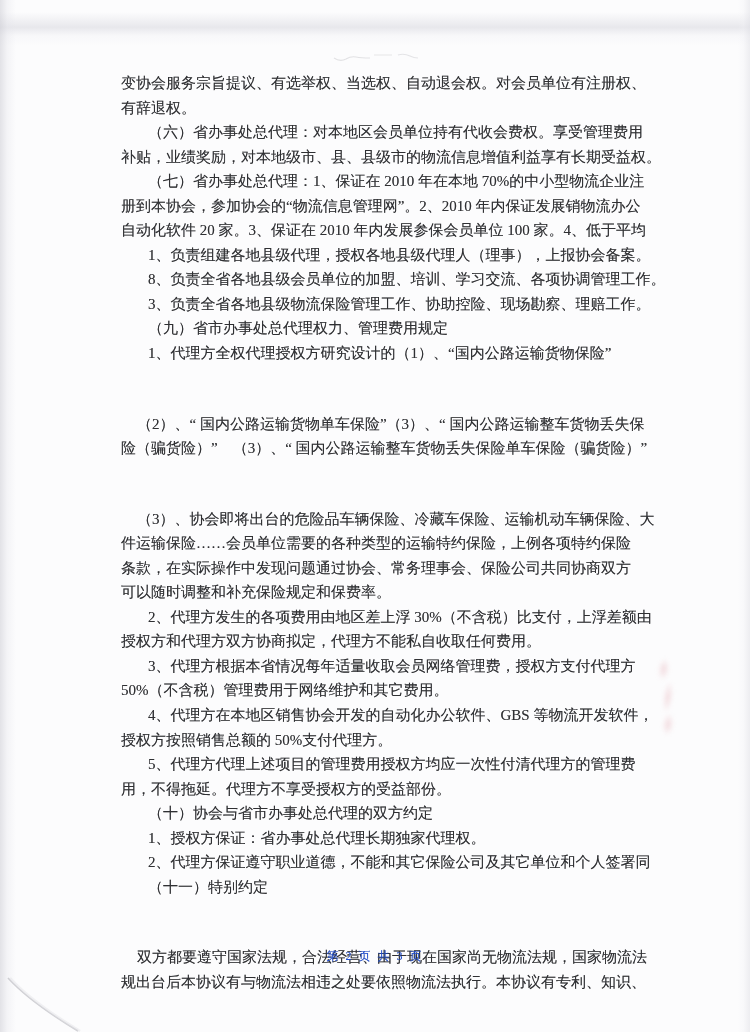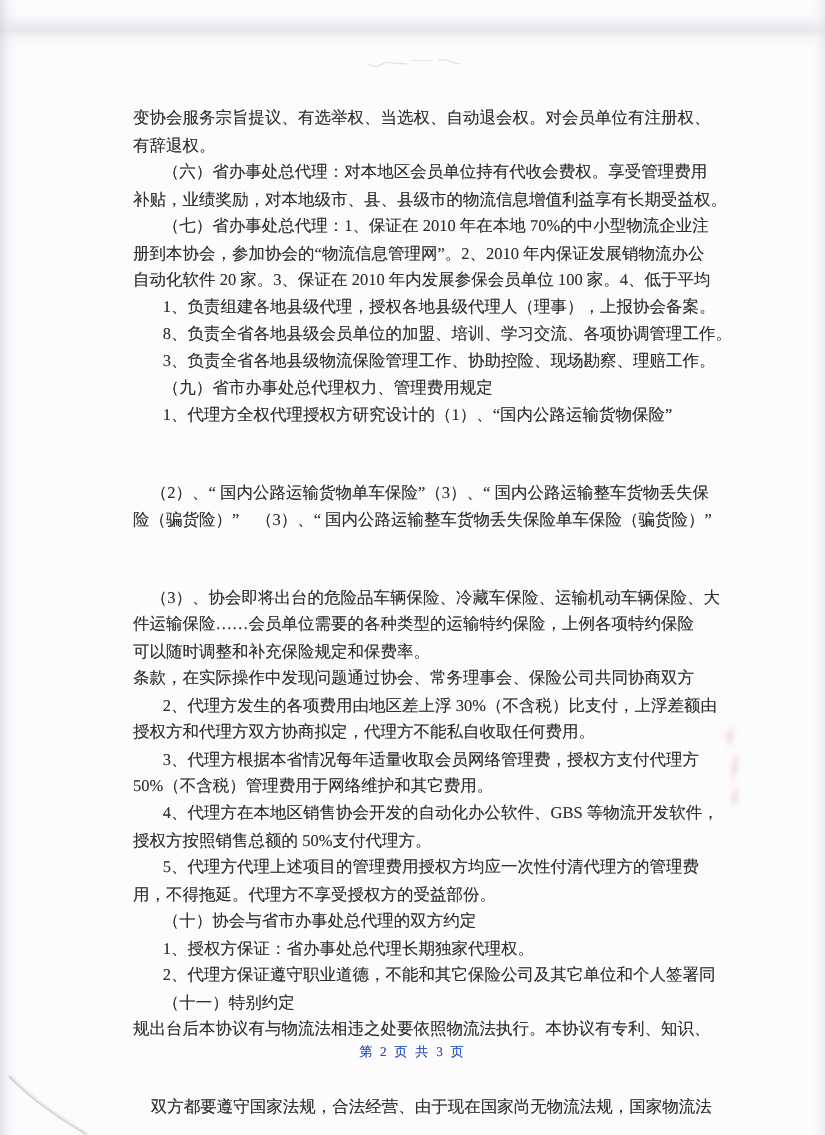--- a/index.html
+++ b/index.html
@@ -48,21 +48,21 @@
     right: 0; top: 0;
     width: 12px; height: 100%;
     background: linear-gradient(270deg,
       rgba(222,222,228,0.5) 0%,
       rgba(240,240,244,0.3) 55%,
       rgba(255,255,255,0) 100%);
   }
   .text-block {
     position: absolute;
     left: 121px;
-    top: 96px;
+    top: 71px;
     width: 532px;
     color: var(--text);
     font-size: 15px;
     line-height: 24.55px;
     text-shadow: 0 0 0.5px rgba(40,40,45,0.45);
   }
   .line { white-space: nowrap; }
   .ind0 { padding-left: 0; }
   .ind1 { padding-left: 16px; margin-top: 46px; }
   .ind2 { padding-left: 27px; }
@@ -124,36 +124,36 @@
       <div class="line ind0">自动化软件 20 家。3、保证在 2010 年内发展参保会员单位 100 家。4、低于平均</div>
       <div class="line ind2">1、负责组建各地县级代理，授权各地县级代理人（理事），上报协会备案。</div>
       <div class="line ind2">8、负责全省各地县级会员单位的加盟、培训、学习交流、各项协调管理工作。</div>
       <div class="line ind2">3、负责全省各地县级物流保险管理工作、协助控险、现场勘察、理赔工作。</div>
       <div class="line ind2">（九）省市办事处总代理权力、管理费用规定</div>
       <div class="line ind2">1、代理方全权代理授权方研究设计的（1）、“国内公路运输货物保险”</div>
       <div class="line ind1">（2）、“ 国内公路运输货物单车保险”（3）、“ 国内公路运输整车货物丢失保</div>
       <div class="line ind0">险（骗货险）”　（3）、“ 国内公路运输整车货物丢失保险单车保险（骗货险）”</div>
       <div class="line ind1">（3）、协会即将出台的危险品车辆保险、冷藏车保险、运输机动车辆保险、大</div>
       <div class="line ind0">件运输保险……会员单位需要的各种类型的运输特约保险，上例各项特约保险</div>
+      <div class="line ind0">条款，在实际操作中发现问题通过协会、常务理事会、保险公司共同协商双方</div>
       <div class="line ind0">可以随时调整和补充保险规定和保费率。</div>
-      <div class="line ind0">条款，在实际操作中发现问题通过协会、常务理事会、保险公司共同协商双方</div>
       <div class="line ind2">2、代理方发生的各项费用由地区差上浮 30%（不含税）比支付，上浮差额由</div>
       <div class="line ind0">授权方和代理方双方协商拟定，代理方不能私自收取任何费用。</div>
       <div class="line ind2">3、代理方根据本省情况每年适量收取会员网络管理费，授权方支付代理方</div>
       <div class="line ind0">50%（不含税）管理费用于网络维护和其它费用。</div>
       <div class="line ind2">4、代理方在本地区销售协会开发的自动化办公软件、GBS 等物流开发软件，</div>
       <div class="line ind0">授权方按照销售总额的 50%支付代理方。</div>
       <div class="line ind2">5、代理方代理上述项目的管理费用授权方均应一次性付清代理方的管理费</div>
       <div class="line ind0">用，不得拖延。代理方不享受授权方的受益部份。</div>
       <div class="line ind2">（十）协会与省市办事处总代理的双方约定</div>
       <div class="line ind2">1、授权方保证：省办事处总代理长期独家代理权。</div>
       <div class="line ind2">2、代理方保证遵守职业道德，不能和其它保险公司及其它单位和个人签署同</div>
       <div class="line ind2">（十一）特别约定</div>
+      <div class="line ind1">双方都要遵守国家法规，合法经营、由于现在国家尚无物流法规，国家物流法</div>
       <div class="line ind0">规出台后本协议有与物流法相违之处要依照物流法执行。本协议有专利、知识、</div>
-      <div class="line ind1">双方都要遵守国家法规，合法经营、由于现在国家尚无物流法规，国家物流法</div>
     </div>
 
   <div class="page-footer">第 2 页 共 3 页</div>
 
   <div class="pink-smudge"></div>
 
   <svg class="fold-line" viewBox="0 0 95 58">
     <path d="M8 4 Q 30 28 78 57" fill="none" stroke="var(--fold-line)" stroke-width="1.6" opacity="0.85"></path>
     <path d="M10 4 Q 32 28 80 57" fill="none" stroke="#e4e4e8" stroke-width="2.5" opacity="0.5"></path>
   </svg>

